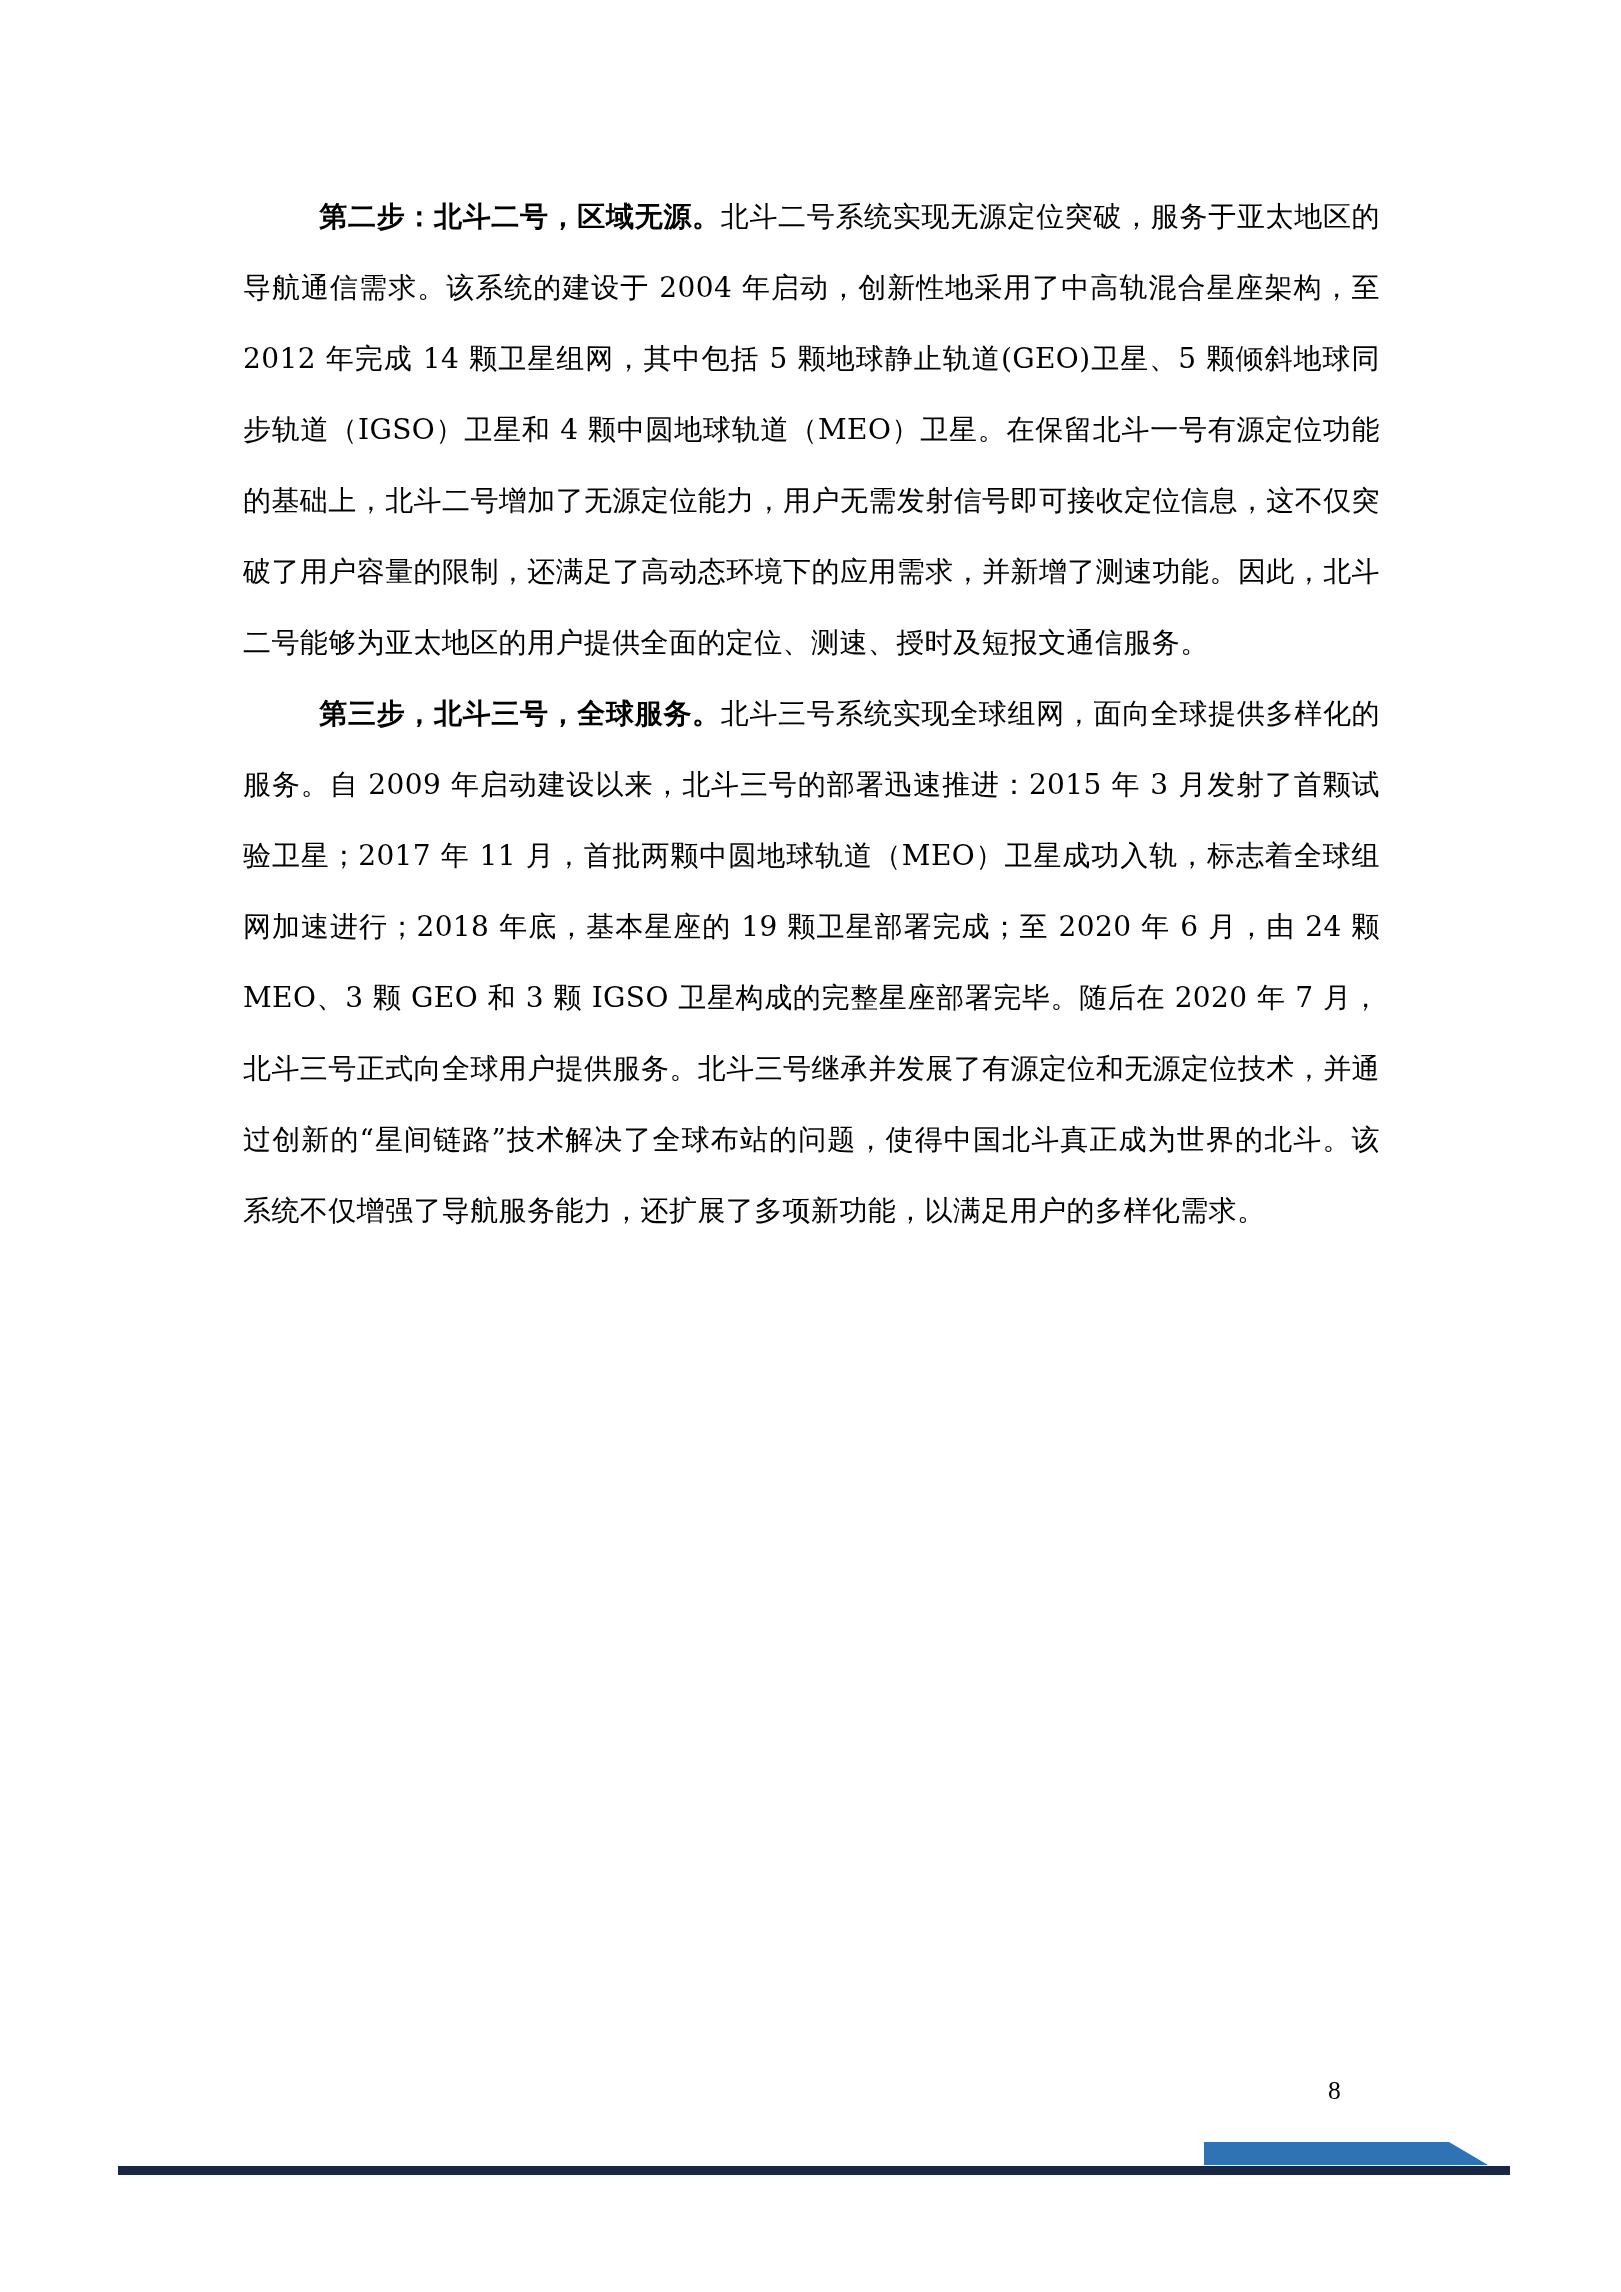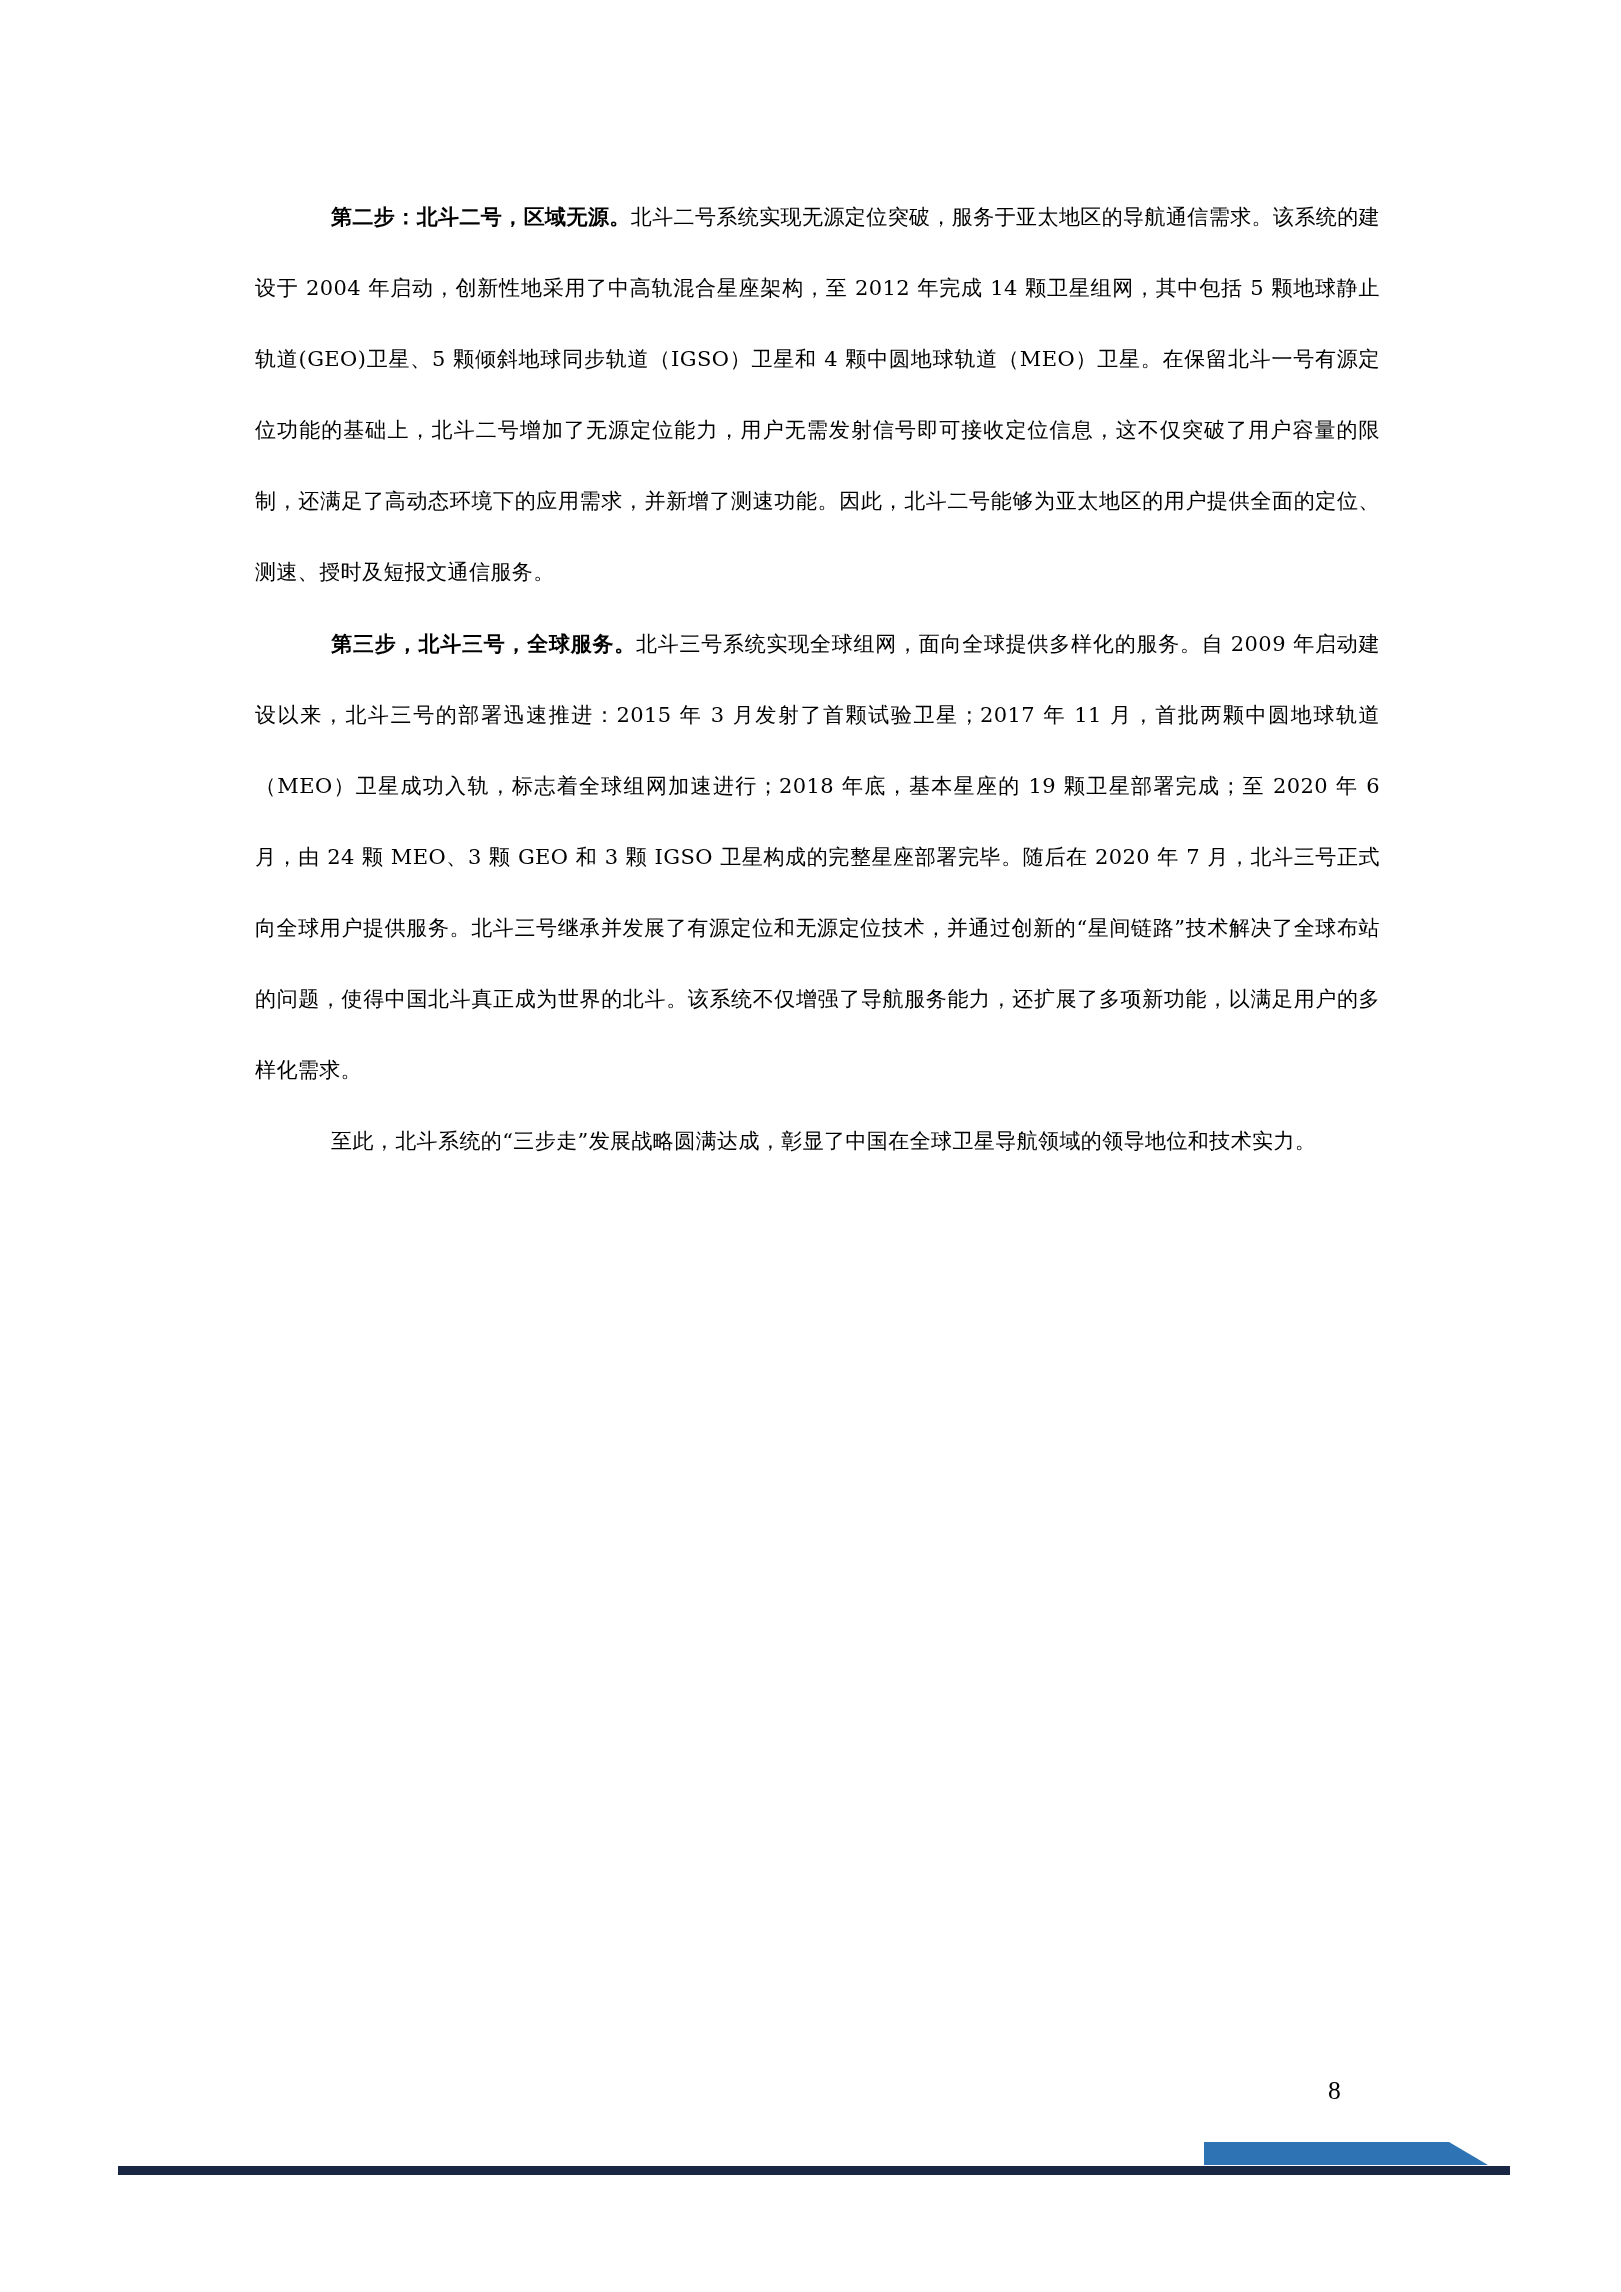--- a/index.html
+++ b/index.html
@@ -23,22 +23,22 @@
     height: 2293px;
     box-sizing: border-box;
   }
   .content {
     position: absolute;
     left: 243px;
     top: 181px;
     width: 1137px;
   }
   p.para {
-    margin: 0 0 0 12px;
-    font-size: 21px;
+    margin: 0 0 0 0;
+    font-size: 28px;
     line-height: 71px;
     text-align: justify;
     text-justify: inter-ideograph;
     letter-spacing: 0.4px;
     font-family: "DejaVu Serif", "Liberation Serif", serif;
   }
   p.para + p.para {
     margin-top: 0px;
   }
   .indent {
@@ -102,23 +102,20 @@
   <div class="content">
 
     <p class="para">
       <span class="indent"></span><span class="bold-head">第二步：北斗二号，区域无源。</span><span>北斗二号系统实现无源定位突破，服务于亚太地区的导航通信需求。该系统的建设于 2004 年启动，创新性地采用了中高轨混合星座架构，至 2012 年完成 14 颗卫星组网，其中包括 5 颗地球静止轨道(GEO)卫星、5 颗倾斜地球同步轨道（IGSO）卫星和 4 颗中圆地球轨道（MEO）卫星。在保留北斗一号有源定位功能的基础上，北斗二号增加了无源定位能力，用户无需发射信号即可接收定位信息，这不仅突破了用户容量的限制，还满足了高动态环境下的应用需求，并新增了测速功能。因此，北斗二号能够为亚太地区的用户提供全面的定位、测速、授时及短报文通信服务。</span>
     </p>
 
     <p class="para">
       <span class="indent"></span><span class="bold-head">第三步，北斗三号，全球服务。</span><span>北斗三号系统实现全球组网，面向全球提供多样化的服务。自 2009 年启动建设以来，北斗三号的部署迅速推进：2015 年 3 月发射了首颗试验卫星；2017 年 11 月，首批两颗中圆地球轨道（MEO）卫星成功入轨，标志着全球组网加速进行；2018 年底，基本星座的 19 颗卫星部署完成；至 2020 年 6 月，由 24 颗 MEO、3 颗 GEO 和 3 颗 IGSO 卫星构成的完整星座部署完毕。随后在 2020 年 7 月，北斗三号正式向全球用户提供服务。北斗三号继承并发展了有源定位和无源定位技术，并通过创新的“星间链路”技术解决了全球布站的问题，使得中国北斗真正成为世界的北斗。该系统不仅增强了导航服务能力，还扩展了多项新功能，以满足用户的多样化需求。</span>
     </p>
 
-    <p class="para">
-      <span class="indent"></span><span>至此，北斗系统的“三步走”发展战略圆满达成，彰显了中国在全球卫星导航领域的领导地位和技术实力。</span>
-    </p>
 
   </div>
 
   <div class="page-number">8</div>
 
   <div class="footer">
     <div class="footer-tri-blue"></div>
     <div class="footer-bar-dark"></div>
     <div class="footer-tri-dark"></div>
   </div>

